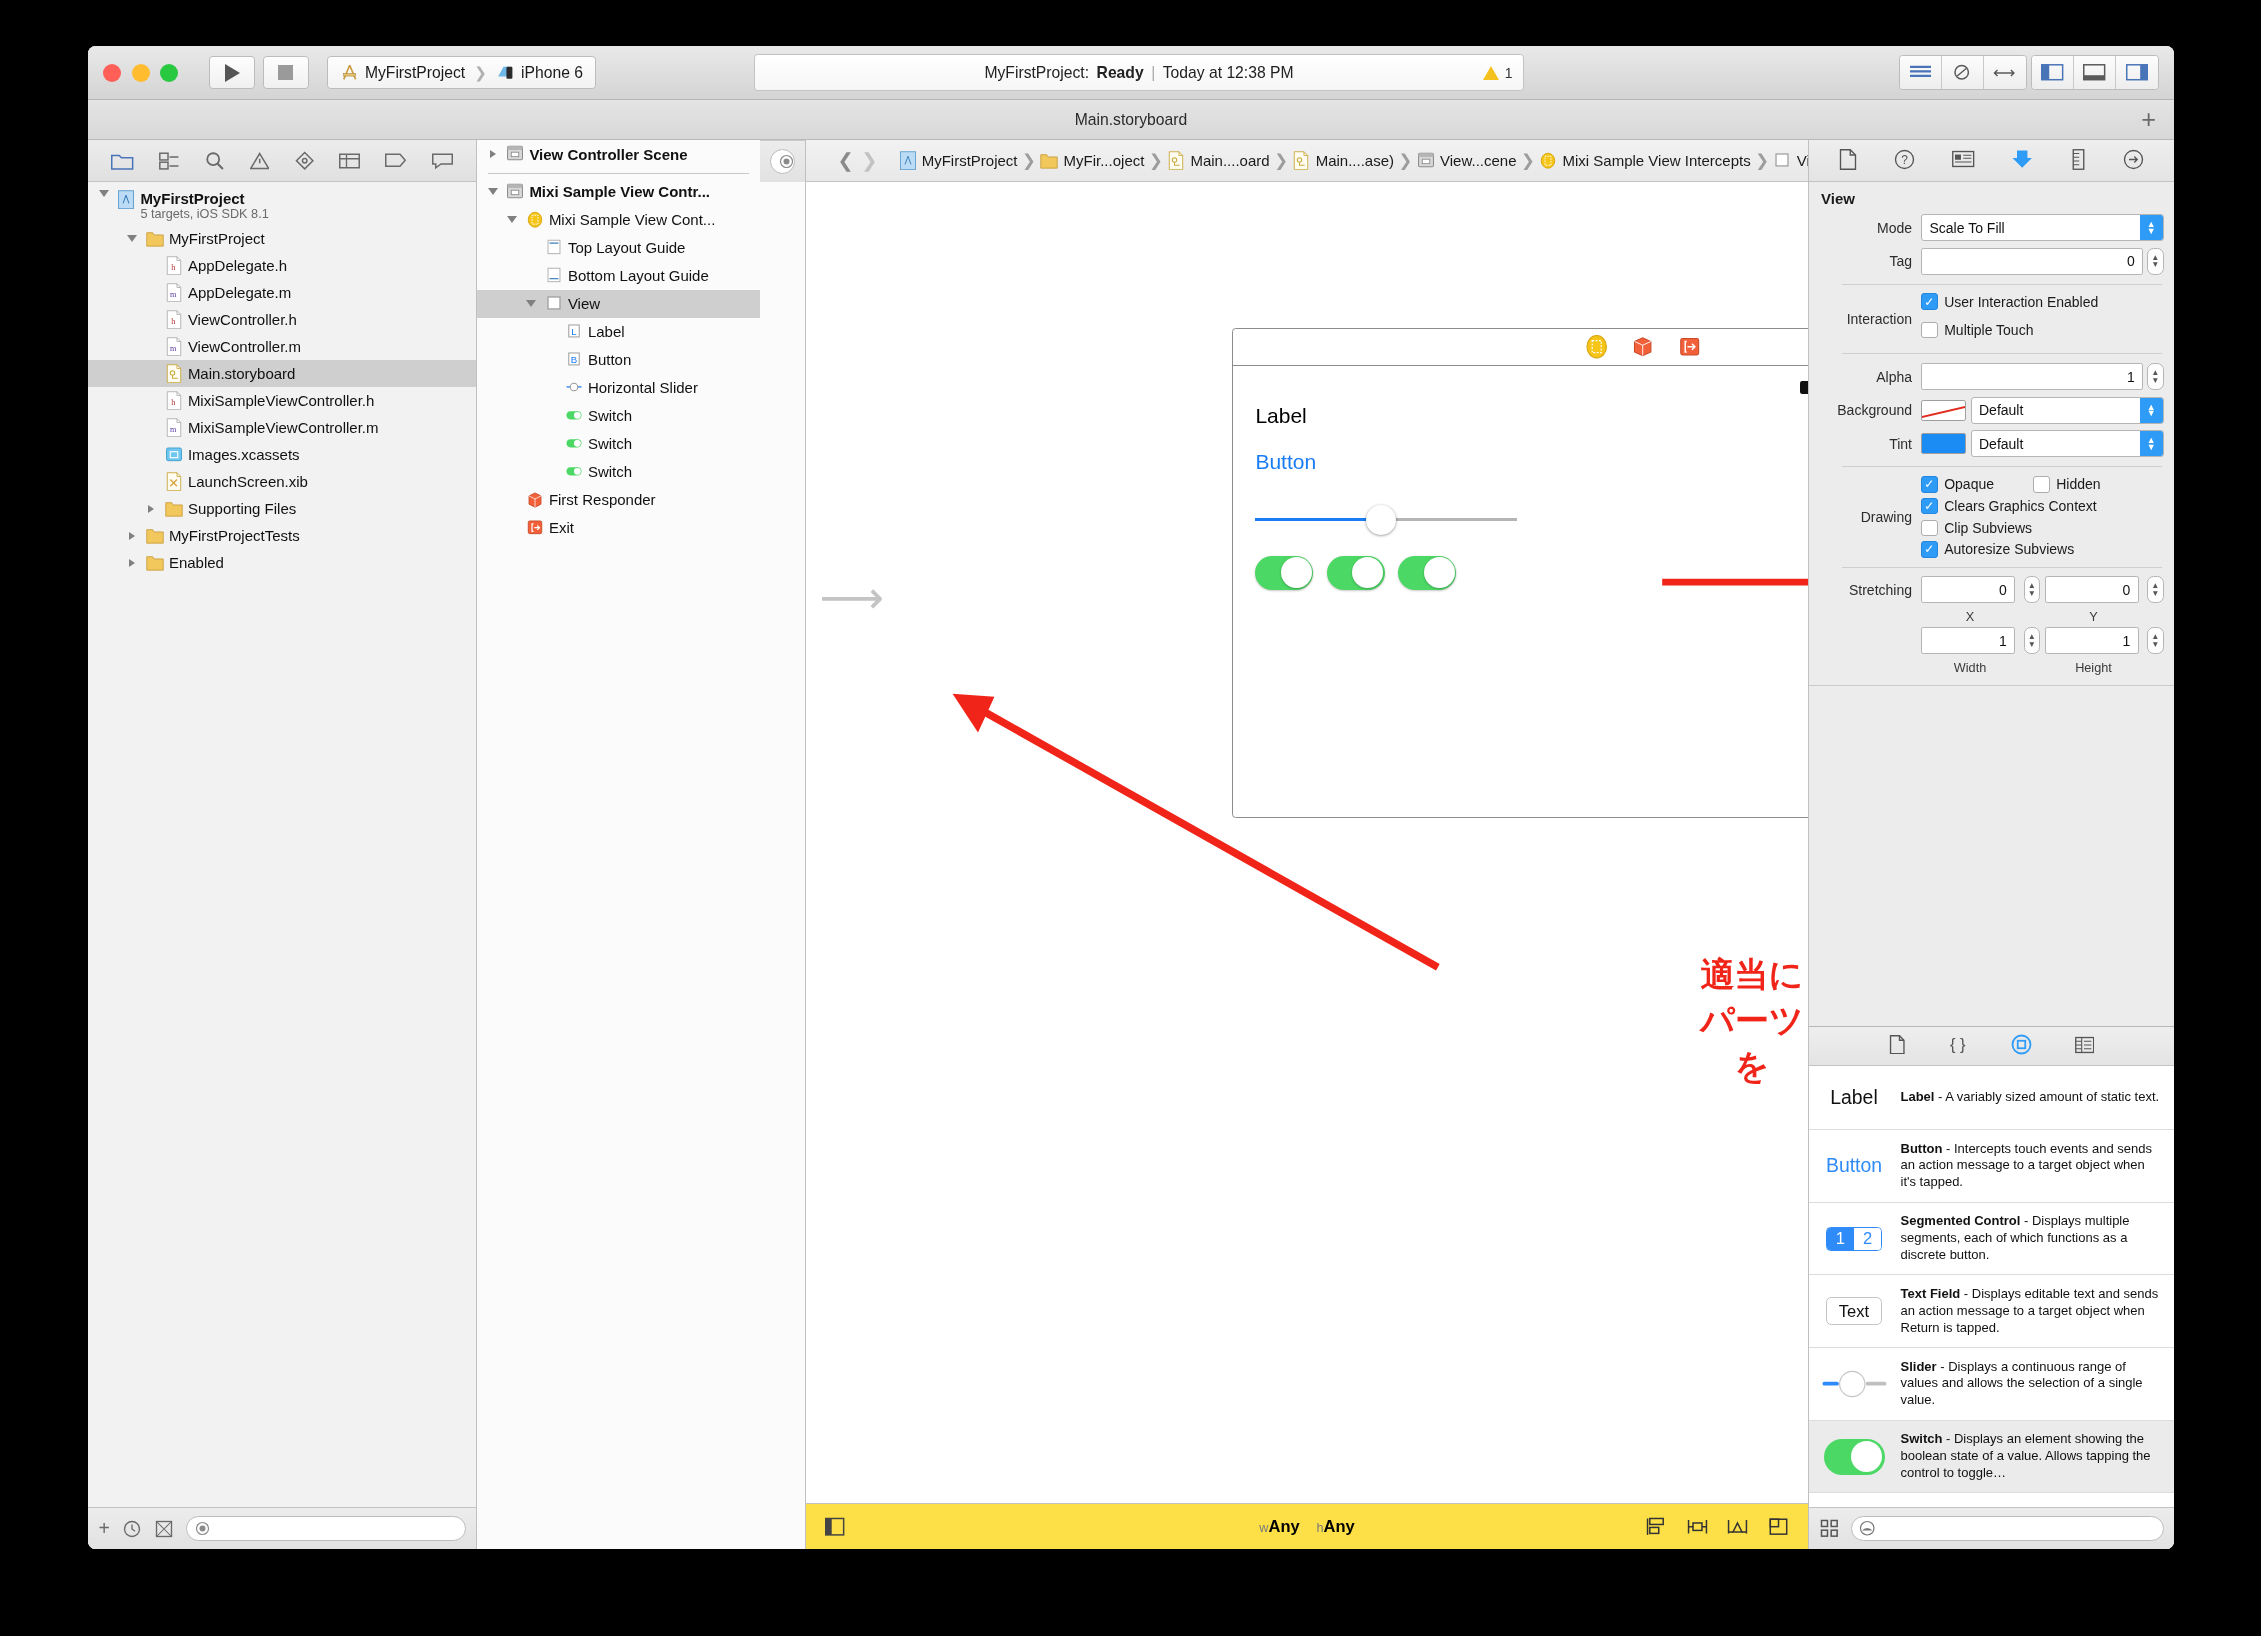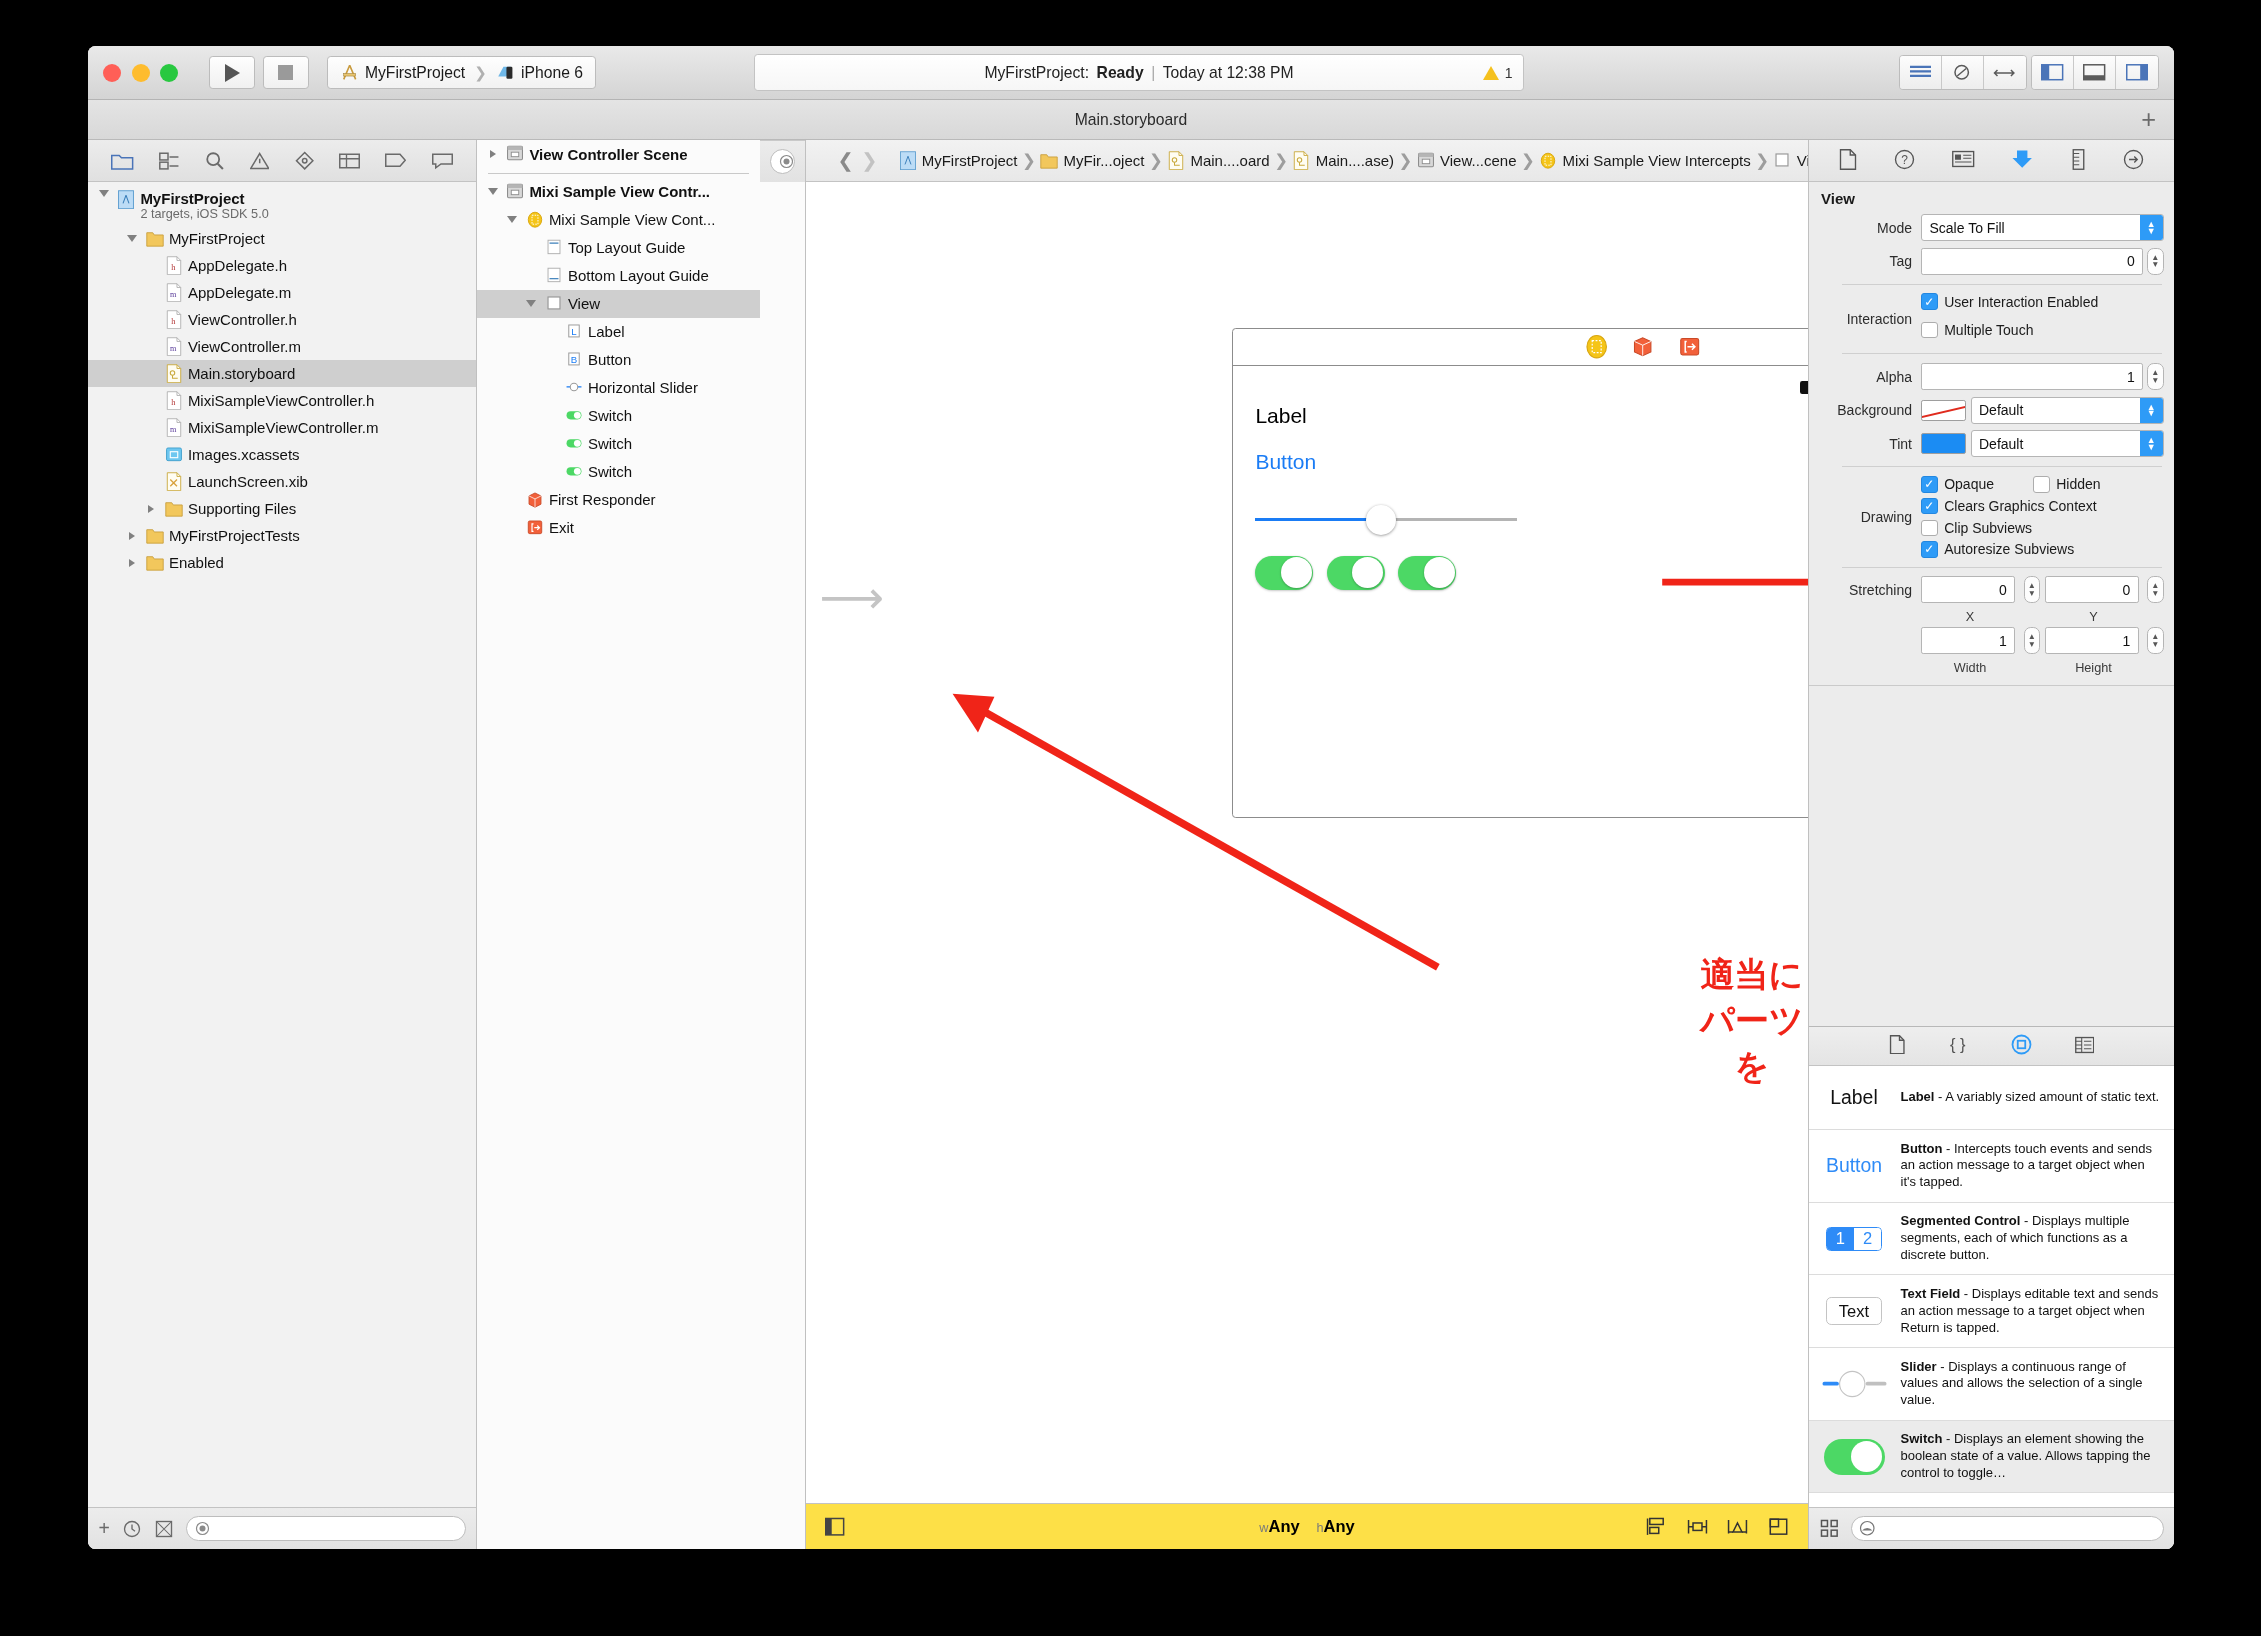--- a/index.html
+++ b/index.html
@@ -516,21 +516,21 @@
         <div class="row proj-head">
           <span class="tw">
               <i class="tri open"></i>
             </span>
           <svg class="ficon" viewBox="0 0 24 26">
             <rect x="2" y="1" width="20" height="24" fill="#bcdcf6" stroke="#5f9fd0" stroke-width="1.3"></rect>
             <path d="M12 7 L8 18 M12 7 L16 18" stroke="#3b7fba" stroke-width="1.4" fill="none"></path>
           </svg>
           <span class="col">
             <span class="t1">MyFirstProject</span>
-            <span class="t2">2 targets, iOS SDK 5.0</span>
+            <span class="t2">5 targets, iOS SDK 8.1</span>
           </span>
         </div>
         <div id="nav-rows">
             <div class="row" style="padding-left: 36px;">
               <span class="tw">
                 <i class="tri open"></i>
               </span>
               <svg class="ficon" viewBox="0 0 24 26">
                 <path d="M1 5 H9 L11 8 H23 V23 H1 Z" fill="#f2c75c" stroke="#c99f3c" stroke-width="1.2"></path>
               </svg>

